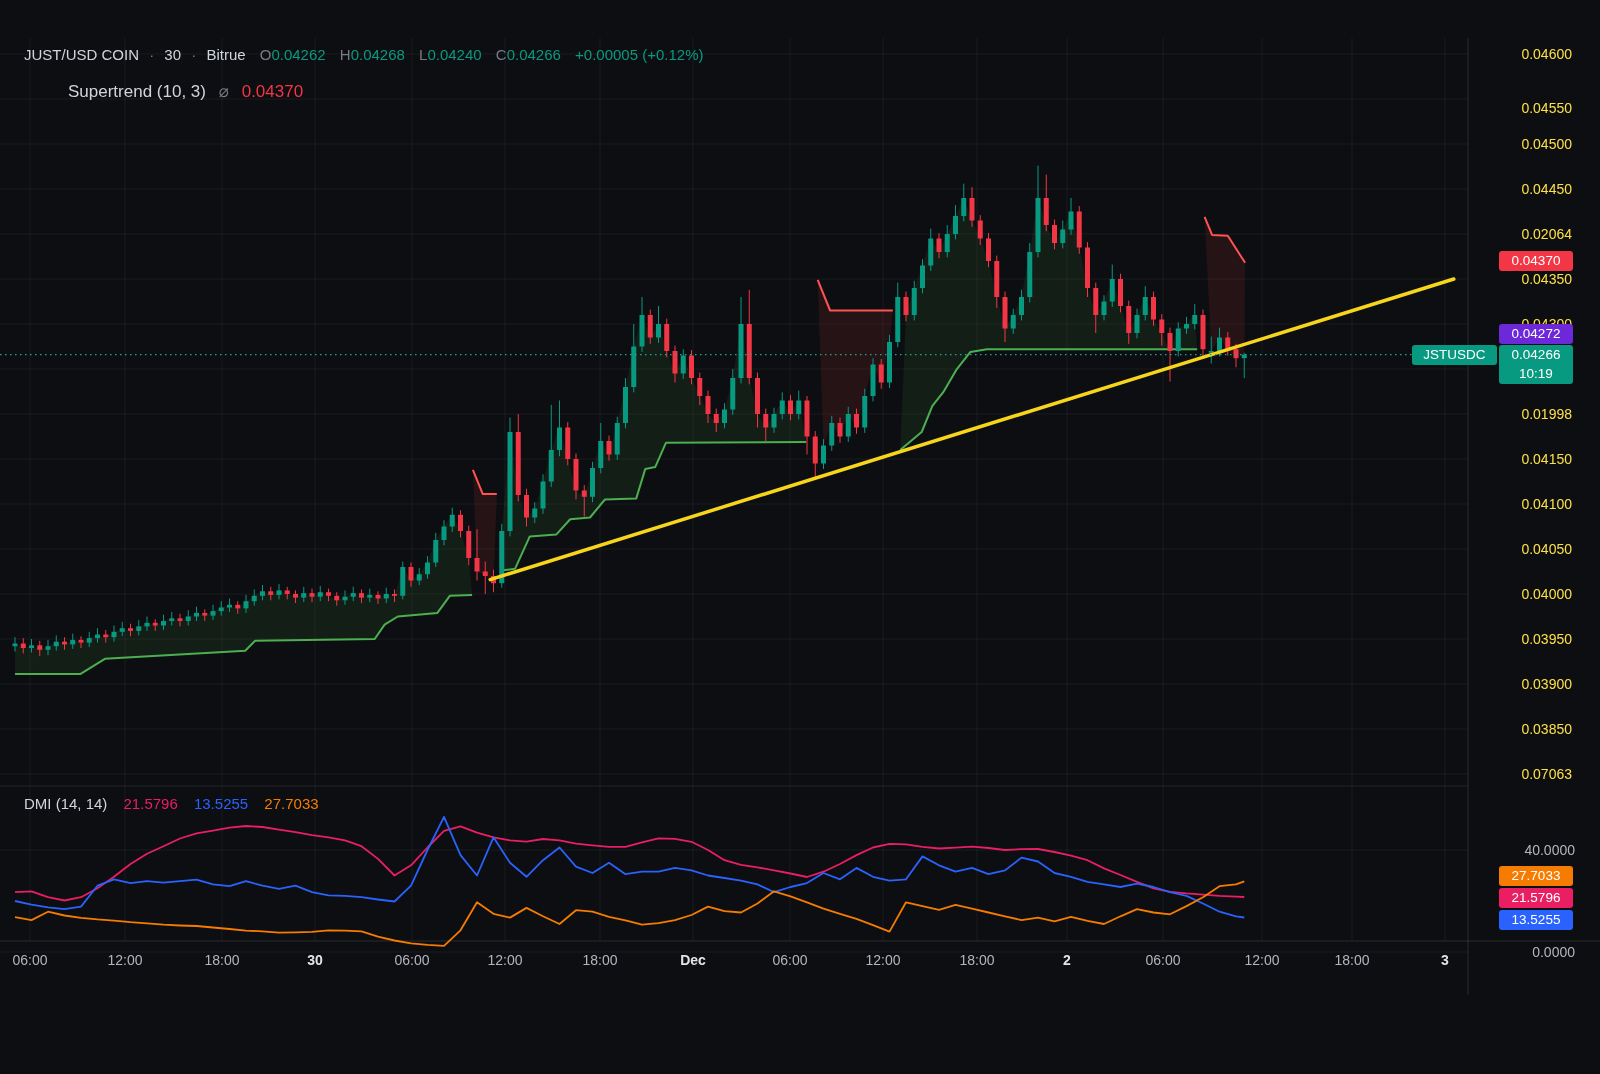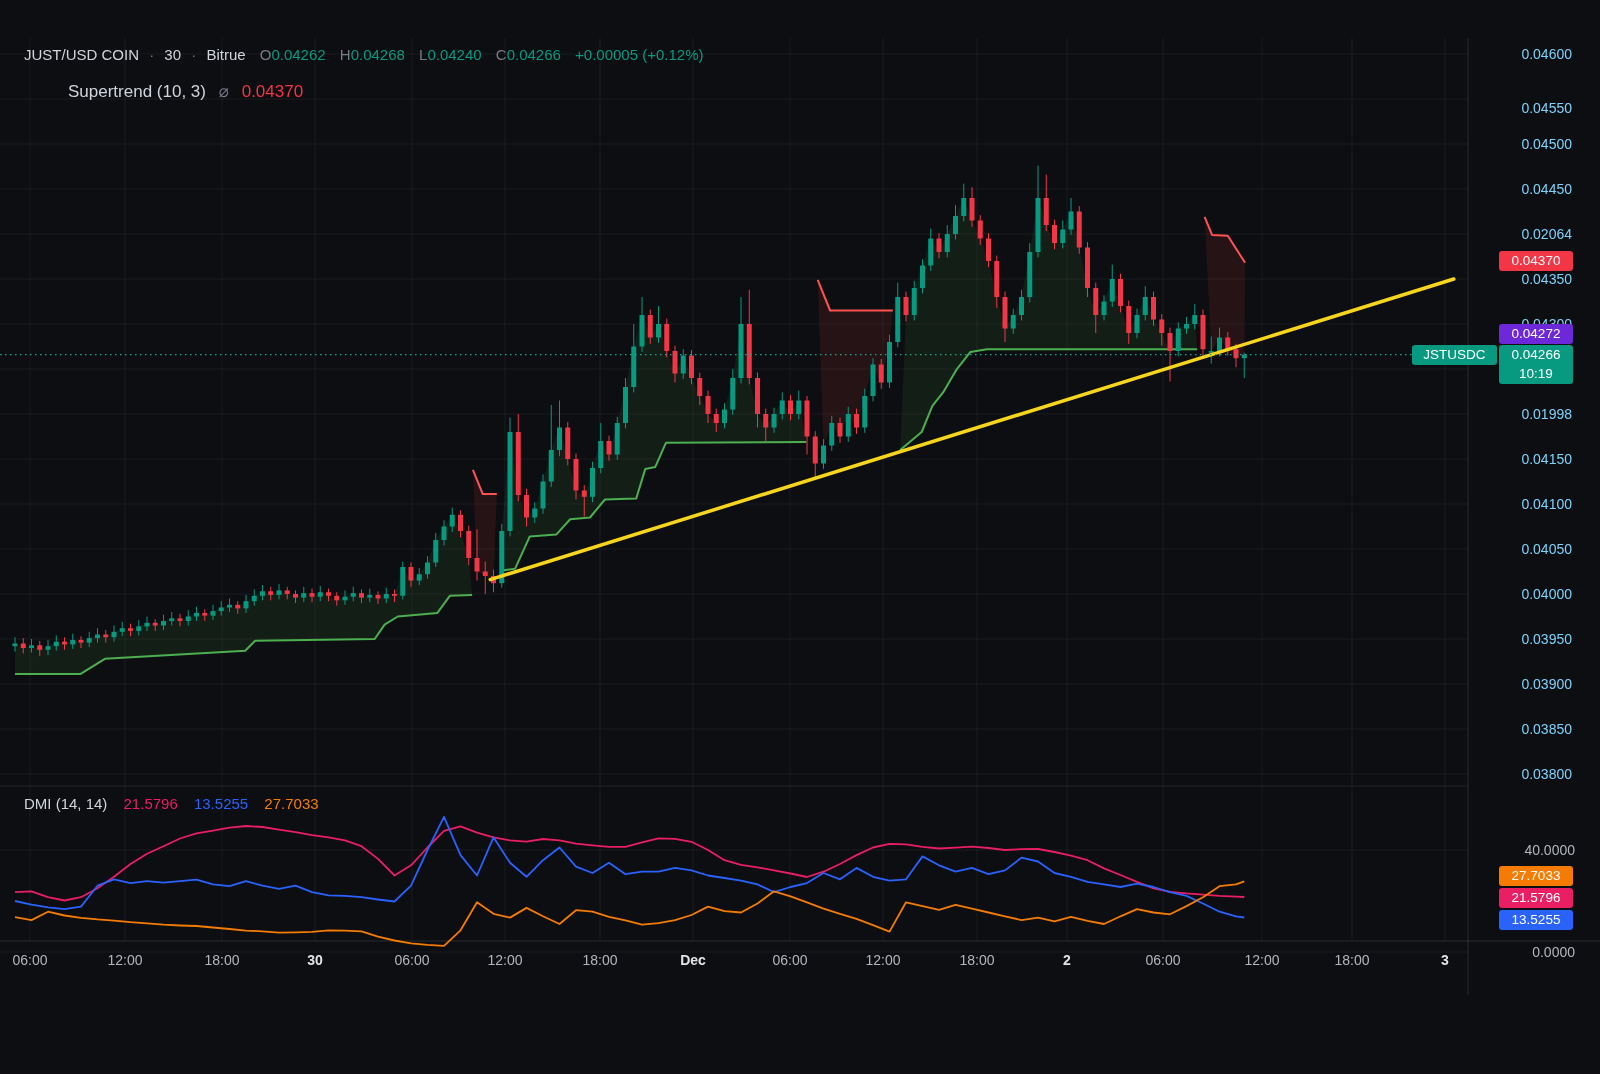--- a/index.html
+++ b/index.html
@@ -12,21 +12,21 @@
   .legend .sep{color:#787b86;margin:0 6px;}
   .legend .lbl{color:#787b86;margin-left:10px;}
   .legend .val{color:#089981;}
   .legend2{position:absolute;left:24px;top:81px;font-size:17px;color:#d1d4dc;white-space:nowrap;margin-left:44px;}
   .legend2 .avg{color:#787b86;margin:0 8px;}
   .legend2 .stval{color:#f23645;}
   .dmi-legend{position:absolute;left:24px;top:795px;font-size:15px;color:#d1d4dc;white-space:nowrap;}
   .dmi-legend .v1{color:#e91e63;margin-left:12px;}
   .dmi-legend .v2{color:#2962ff;margin-left:12px;}
   .dmi-legend .v3{color:#f57c00;margin-left:12px;}
-  .pl{position:absolute;right:28px;font-size:14px;color:#7dd3fc;transform:translateY(-50%);}
+  .pl{position:absolute;right:28px;font-size:14px;color:#fde047;transform:translateY(-50%);}
   .tl{position:absolute;top:952px;font-size:14px;color:#b2b5be;transform:translateX(-50%);}
   .tl.b{color:#e2e4e7;font-weight:700;}
   .badge{position:absolute;left:1499px;width:74px;border-radius:3px;color:#fff;font-size:13.5px;
     text-align:center;line-height:20px;height:20px;}
   .badge-teal2{position:absolute;left:1499px;width:74px;border-radius:3px;color:#fff;font-size:13.5px;text-align:center;}
   .badge-sym{position:absolute;left:1412px;width:85px;height:20px;border-radius:3px;color:#fff;
     font-size:13.5px;text-align:center;line-height:20px;}
   .dmi-ax{position:absolute;right:25px;font-size:14px;color:#b2b5be;transform:translateY(-50%);}
   .ftr{position:absolute;left:0;top:995px;width:1600px;height:79px;background:#1e2023;}
   .ftr-logo{position:absolute;left:45px;top:16px;}
@@ -430,21 +430,21 @@
       <div class="pl" style="top: 279px;">0.04350</div>
       <div class="pl" style="top: 324px;">0.04300</div>
       <div class="pl" style="top: 414px;">0.01998</div>
       <div class="pl" style="top: 459px;">0.04150</div>
       <div class="pl" style="top: 504px;">0.04100</div>
       <div class="pl" style="top: 549px;">0.04050</div>
       <div class="pl" style="top: 594px;">0.04000</div>
       <div class="pl" style="top: 639px;">0.03950</div>
       <div class="pl" style="top: 684px;">0.03900</div>
       <div class="pl" style="top: 729px;">0.03850</div>
-      <div class="pl" style="top: 774px;">0.03800</div>
+      <div class="pl" style="top: 774px;">0.07063</div>
       <div class="dmi-ax" style="top: 850px;">40.0000</div>
       <div class="dmi-ax" style="top: 952px;">0.0000</div>
     </div>
 <div id="time-labels">
       <div class="tl" style="left: 30px;">06:00</div>
       <div class="tl" style="left: 125px;">12:00</div>
       <div class="tl" style="left: 222px;">18:00</div>
       <div class="tl b" style="left: 315px;">30</div>
       <div class="tl" style="left: 412px;">06:00</div>
       <div class="tl" style="left: 505px;">12:00</div>

